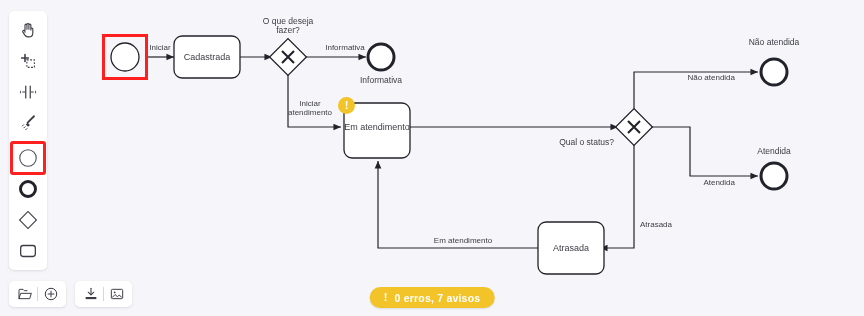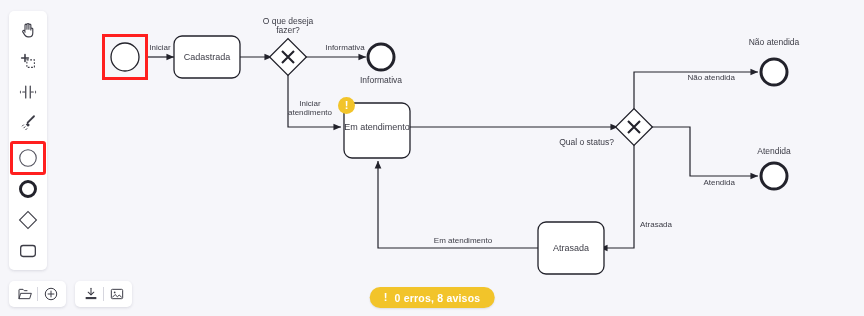--- a/index.html
+++ b/index.html
@@ -352,16 +352,16 @@
           <circle cx="8.5" cy="9.6" r="1.3" fill="#3c3c46"></circle>
           <path d="M4.6 17.4l4.6-4.6 3.3 3.3 3-2.6 3.8 3.9" fill="none" stroke="#3c3c46" stroke-width="1.5" stroke-linejoin="round"></path>
         </svg>
       </div>
     </div>
 
   </div>
 
   <div id="status-badge">
     <span class="bang">!</span>
-    <span>0 erros, 8 avisos</span>
+    <span>0 erros, 7 avisos</span>
   </div>
 
 </div>
 
 </body></html>

